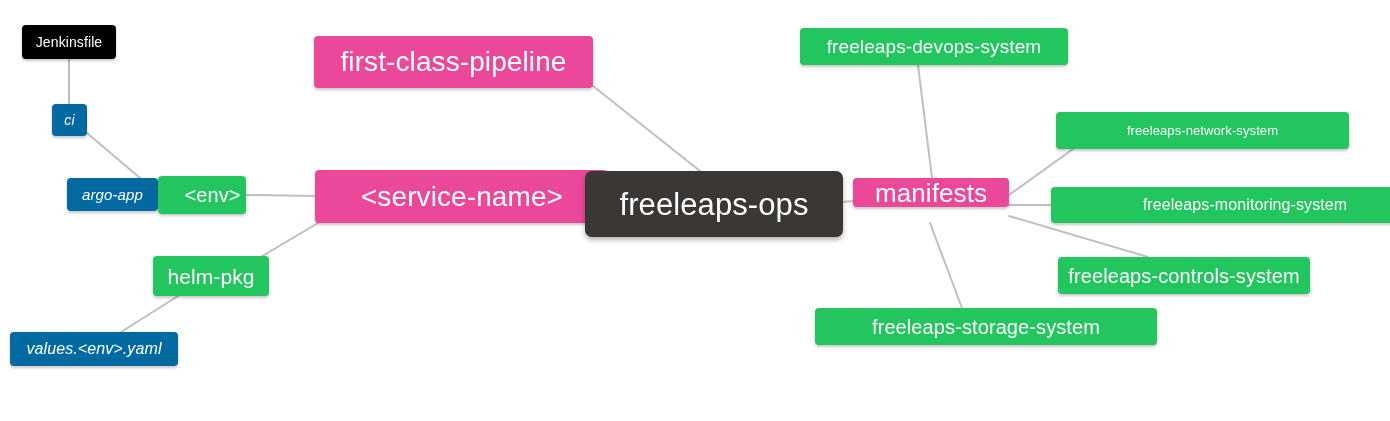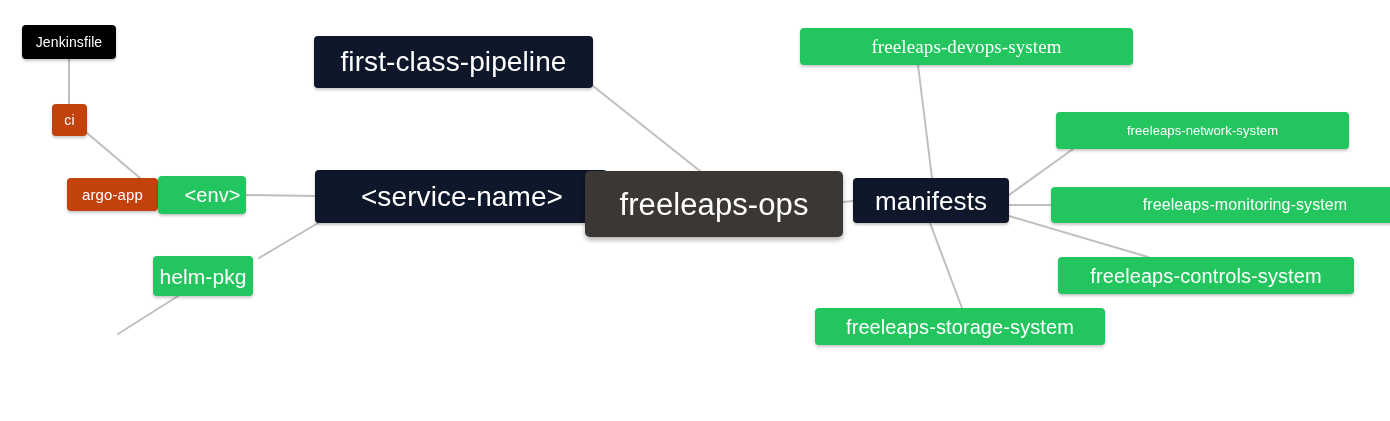--- a/index.html
+++ b/index.html
@@ -40,23 +40,23 @@
     letter-spacing: 0.1px;
     box-shadow: 0 2px 3px rgba(0,0,0,0.22);
     padding: 0 10px;
     z-index: 2;
   }
   .node.root {
     background: #3b3734;
     border-radius: 5px;
     box-shadow: 0 3px 5px rgba(0,0,0,0.30);
   }
-  .node.blue   { background: #0f172a; }
+  .node.blue   { background: #ec4899; }
   .node.green  { background: #22c55e; }
-  .node.red    { background: #c2410c; }
+  .node.red    { background: #0369a1; font-style: italic; }
   .node.orange { background: #000000; }
 </style>
 </head>
 <body>
 
 <div id="canvas">
 
   <svg id="edge-layer" width="1390" height="421" viewBox="0 0 1390 421" xmlns="http://www.w3.org/2000/svg">
       <line x1="69" y1="59" x2="69" y2="104" stroke="#bfbfbf" stroke-width="2" stroke-linecap="round"></line>
       <line x1="87" y1="133" x2="160" y2="195" stroke="#bfbfbf" stroke-width="2" stroke-linecap="round"></line>
@@ -71,23 +71,24 @@
       <line x1="1009" y1="195" x2="1073" y2="149" stroke="#bfbfbf" stroke-width="2" stroke-linecap="round"></line>
       <line x1="1009" y1="205" x2="1051" y2="205" stroke="#bfbfbf" stroke-width="2" stroke-linecap="round"></line>
       <line x1="1009" y1="216" x2="1148" y2="257" stroke="#bfbfbf" stroke-width="2" stroke-linecap="round"></line>
       <line x1="930" y1="223" x2="962" y2="308" stroke="#bfbfbf" stroke-width="2" stroke-linecap="round"></line>
     </svg>
 
 <div class="node orange" style="left: 22px; top: 25px; width: 94px; height: 34px; font-size: 14px;">Jenkinsfile</div>
     <div class="node red" style="left: 52px; top: 104px; width: 35px; height: 32px; font-size: 14px;">ci</div>
     <div class="node red" style="left: 31px; top: 178px; width: 91px; height: 33px; font-size: 15px; margin-left: 36px;">argo-app</div>
     <div class="node green" style="left: 158px; top: 176px; width: 88px; height: 38px; font-size: 20px; padding-left: 31px;">&lt;env&gt;</div>
-    <div class="node green" style="left: 153px; top: 256px; width: 100px; height: 40px; font-size: 21px;">helm-pkg</div>
+    <div class="node green" style="left: 153px; top: 256px; width: 116px; height: 40px; font-size: 21px;">helm-pkg</div>
+    <div class="node red" style="left: 10px; top: 332px; width: 168px; height: 34px; font-size: 16px;">values.&lt;env&gt;.yaml</div>
     <div class="node blue" style="left: 314px; top: 36px; width: 279px; height: 52px; font-size: 28px;">first-class-pipeline</div>
     <div class="node blue" style="left: 315px; top: 170px; width: 292px; height: 53px; font-size: 28px; padding-left: 12px;">&lt;service-name&gt;</div>
-    <div class="node root" style="left: 585px; top: 171px; width: 258px; height: 66px; font-size: 31px;">freeleaps-ops</div>
-    <div class="node blue" style="left: 853px; top: 178px; width: 156px; height: 45px; font-size: 26px;">manifests</div>
-    <div class="node green" style="left: 800px; top: 28px; width: 333px; height: 37px; font-size: 19px; font-family: Liberation Serif, serif;">freeleaps-devops-system</div>
+    <div class="node root" style="left: 585px; top: 171px; width: 258px; height: 66px; font-size: 31px; border-radius: 7px;">freeleaps-ops</div>
+    <div class="node blue" style="left: 853px; top: 178px; width: 156px; height: 29px; font-size: 26px;">manifests</div>
+    <div class="node green" style="left: 800px; top: 28px; width: 268px; height: 37px; font-size: 19px;">freeleaps-devops-system</div>
     <div class="node green" style="left: 1056px; top: 112px; width: 293px; height: 37px; font-size: 13px;">freeleaps-network-system</div>
     <div class="node green" style="left: 1051px; top: 187px; width: 388px; height: 36px; font-size: 16px;">freeleaps-monitoring-system</div>
-    <div class="node green" style="left: 1058px; top: 257px; width: 296px; height: 37px; font-size: 20px;">freeleaps-controls-system</div>
-    <div class="node green" style="left: 815px; top: 308px; width: 290px; height: 37px; font-size: 20px;">freeleaps-storage-system</div>
+    <div class="node green" style="left: 1058px; top: 257px; width: 252px; height: 37px; font-size: 20px;">freeleaps-controls-system</div>
+    <div class="node green" style="left: 815px; top: 308px; width: 342px; height: 37px; font-size: 20px;">freeleaps-storage-system</div>
   </div>
 
 </body></html>

